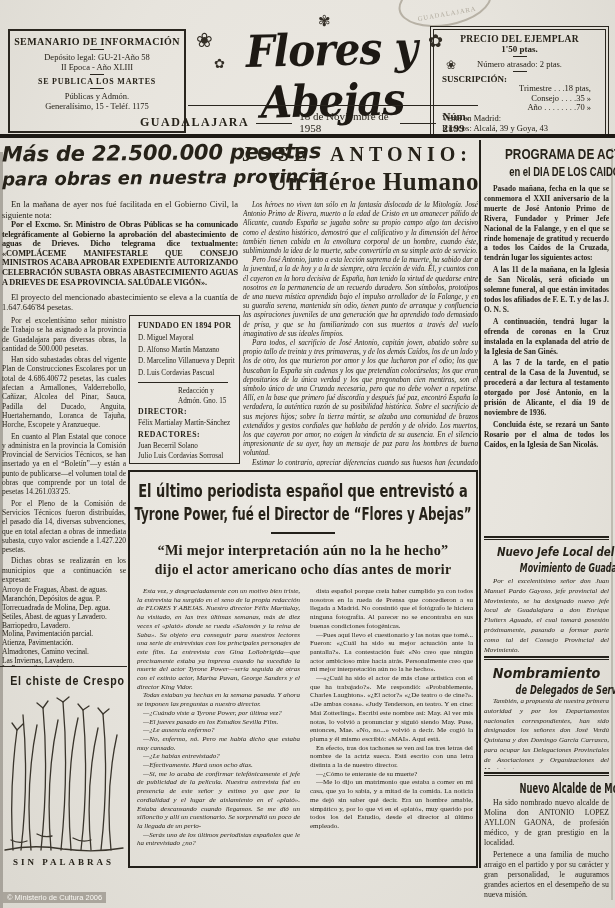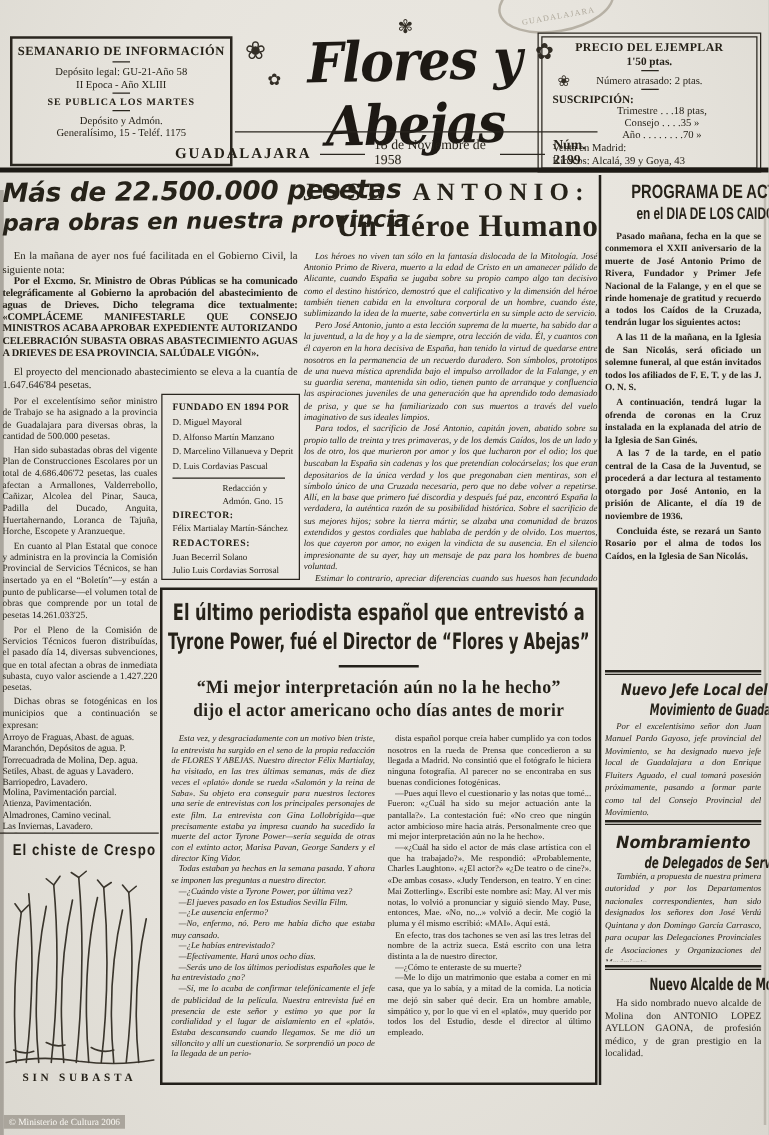--- a/index.html
+++ b/index.html
@@ -28,21 +28,21 @@
 
   .stamp { left:398px; top:-22px; width:94px; height:48px; border:2px solid #b7b1a5; border-radius:50%;
     transform:rotate(-10deg); color:#b0aa9d; font-size:6.5px; text-align:center; padding-top:30px; letter-spacing:1px; }
 
   .price-box { left:430px; top:26px; width:179px; height:112px; border:1px solid #2a261f; padding:2px; }
   .price-inner { border:1px solid #2a261f; height:100%; text-align:center; padding-top:4px; }
   .price-t  { font-weight:bold; font-size:9.5px; letter-spacing:.3px; }
   .price-v  { font-weight:bold; font-size:9px; }
   .price-s  { font-size:8.5px; }
   .price-sub{ font-size:9px; font-weight:bold; text-align:left; padding-left:8px; }
-  .price-row{ display:flex; justify-content:center; padding:0 14px 0 34px; font-size:8.5px; line-height:9.5px; }
+  .price-row{ display:flex; justify-content:flex-end; padding:0 14px 0 34px; font-size:8.5px; line-height:9.5px; }
   .price-left{ font-size:8.5px; text-align:left; padding-left:8px; line-height:10px; }
 
   .dateline-rule { left:188px; top:105px; width:290px; border-top:1.5px solid #2a261f; }
   .dateline { left:140px; top:110px; width:344px; display:flex; align-items:center; justify-content:center; gap:7px; }
   .dl-city { font-weight:bold; font-size:12px; letter-spacing:1.5px; }
   .dl-dash { flex:0 0 36px; border-top:1.5px solid #2a261f; margin-top:2px; }
   .dl-date { font-size:11px; }
   .dl-num  { font-size:11px; font-weight:bold; }
   .rule-thick { left:0; top:134px; width:615px; height:4px; background:#1d1a15; }
 
@@ -118,37 +118,37 @@
   .alc-b   { top:798px; font-size:7.8px; line-height:10px; height:108px; overflow:hidden; }
   .alc-b p { margin-bottom:2px; }
 
   
   .chiste-rule { left:0; top:666px; width:127px; border-top:1px solid #2a261f; }
   .chiste-t { left:0; top:671px; width:127px; text-align:center; }
   .chiste-t span { font-family:"Liberation Sans", sans-serif; font-weight:bold; font-size:12.5px; letter-spacing:1px; transform:scaleX(.85); }
   .cartoon { left:3px; top:690px; width:122px; height:164px; }
   .sin-pal { left:0; top:857px; width:127px; text-align:center; font-weight:bold; font-size:9px; letter-spacing:3px; }
 
-  .footer { left:3px; top:892px; font-size:7.5px; font-family:Liberation Serif, serif;
+  .footer { left:3px; top:892px; font-size:7.5px; font-family:Liberation Sans, sans-serif;
     color:#fdfbf6; background:#a5a097; padding:1px 4px; opacity:.9; }
 </style>
 </head>
 <body>
 
 <div class="page">
 
   <div class="abs info-box">
     <div class="info-line1">SEMANARIO DE INFORMACIÓN</div>
     <div class="mini-rule"></div>
     <div class="info-sm">Depósito legal: GU-21-Año 58</div>
     <div class="info-sm">II Epoca - Año XLIII</div>
     <div class="mini-rule"></div>
     <div class="info-caps">SE PUBLICA LOS MARTES</div>
     <div class="mini-rule"></div>
-    <div class="info-sm">Depósito y Admón.</div>
+    <div class="info-sm">Públicas y Admón.</div>
     <div class="info-sm">Generalísimo, 15  -  Teléf. 1175</div>
   </div>
 
   <div class="abs masthead">
     <span class="masthead-title">Flores y Abejas</span>
   </div>
   <span class="flower" style="left:196px; top:28px; font-size:20px;">❀</span>
   <span class="flower" style="left:214px; top:56px; font-size:13px;">✿</span>
   <span class="flower" style="left:318px; top:12px; font-size:15px;">✾</span>
   <span class="flower" style="left:428px; top:30px; font-size:18px;">✿</span>
@@ -200,21 +200,21 @@
   </div>
   <div class="abs p-teleg just ind">Por el Excmo. Sr. Ministro de Obras Públicas se ha comunicado telegráficamente al Gobierno la aprobación del abastecimiento de aguas de Drieves. Dicho telegrama dice textualmente: «COMPLÁCEME MANIFESTARLE QUE CONSEJO MINISTROS ACABA APROBAR EXPEDIENTE AUTORIZANDO CELEBRACIÓN SUBASTA OBRAS ABASTECIMIENTO AGUAS A DRIEVES DE ESA PROVINCIA. SALÚDALE VIGÓN».</div>
   <div class="abs p-intro just ind">En la mañana de ayer nos fué facilitada en el Gobierno Civil, la siguiente nota:</div>
   <div class="abs p-proy just ind">El proyecto del mencionado abastecimiento se eleva a la cuantía de 1.647.646'84 pesetas.</div>
 
   <div class="abs left-flow just">
     <p class="ind">Por el excelentísimo señor ministro de Trabajo se ha asignado a la provincia de Guadalajara para diversas obras, la cantidad de 500.000 pesetas.</p>
     <p class="ind">Han sido subastadas obras del vigente Plan de Construcciones Escolares por un total de 4.686.406'72 pesetas, las cuales afectan a Armallones, Valderrebollo, Cañizar, Alcolea del Pinar, Sauca, Padilla del Ducado, Anguita, Huertahernando, Loranca de Tajuña, Horche, Escopete y Aranzueque.</p>
     <p class="ind">En cuanto al Plan Estatal que conoce y administra en la provincia la Comisión Provincial de Servicios Técnicos, se han insertado ya en el “Boletín”—y están a punto de publicarse—el volumen total de obras que comprende por un total de pesetas 14.261.033'25.</p>
     <p class="ind">Por el Pleno de la Comisión de Servicios Técnicos fueron distribuídas, el pasado día 14, diversas subvenciones, que en total afectan a obras de inmediata subasta, cuyo valor asciende a 1.427.220 pesetas.</p>
-    <p class="ind">Dichas obras se fotogénicas en los municipios que a continuación se expresan:</p>
+    <p class="ind">Dichas obras se realizarán en los municipios que a continuación se expresan:</p>
     <div class="town">Arroyo de Fraguas, Abast. de aguas.</div>
     <div class="town">Maranchón, Depósitos de agua. P.</div>
     <div class="town">Torrecuadrada de Molina, Dep. agua.</div>
     <div class="town">Setiles, Abast. de aguas y Lavadero.</div>
     <div class="town">Barriopedro, Lavadero.</div>
     <div class="town">Molina, Pavimentación parcial.</div>
     <div class="town">Atienza, Pavimentación.</div>
     <div class="town">Almadrones, Camino vecinal.</div>
     <div class="town">Las Inviernas, Lavadero.</div>
     <div class="town">La Puerta, Saneamiento.</div>
@@ -255,22 +255,22 @@
     <span class="t-line t-s t-s2">dijo el actor americano ocho días antes de morir</span>
     <div class="t-col t-c1 just">
       <p>Esta vez, y desgraciadamente con un motivo bien triste, la entrevista ha surgido en el seno de la propia redacción de FLORES Y ABEJAS. Nuestro director Félix Martialay, ha visitado, en las tres últimas semanas, más de diez veces el «plató» donde se rueda «Salomón y la reina de Saba». Su objeto era conseguir para nuestros lectores una serie de entrevistas con los principales personajes de este film. La entrevista con Gina Lollobrígida—que precisamente estaba ya impresa cuando ha sucedido la muerte del actor Tyrone Power—sería seguida de otras con el extinto actor, Marisa Pavan, George Sanders y el director King Vidor.</p>
       <p>Todas estaban ya hechas en la semana pasada. Y ahora se imponen las preguntas a nuestro director.</p>
       <p>—¿Cuándo viste a Tyrone Power, por última vez?</p>
       <p>—El jueves pasado en los Estudios Sevilla Film.</p>
       <p>—¿Le ausencia enfermo?</p>
       <p>—No, enfermo, nó. Pero me había dicho que estaba muy cansado.</p>
       <p>—¿Le habías entrevistado?</p>
       <p>—Efectivamente. Hará unos ocho días.</p>
+      <p>—Sí, me lo acaba de confirmar telefónicamente el jefe de publicidad de la película. Nuestra entrevista fué en presencia de este señor y estimo yo que por la cordialidad y el lugar de aislamiento en el «plató». Estaba descansando cuando llegamos. Se me dió un silloncito y allí un cuestionario. Se sorprendió un poco de la llegada de un perio-</p>
       <p>—Serás uno de los últimos periodistas españoles que le ha entrevistado ¿no?</p>
-      <p>—Sí, me lo acaba de confirmar telefónicamente el jefe de publicidad de la película. Nuestra entrevista fué en presencia de este señor y estimo yo que por la cordialidad y el lugar de aislamiento en el «plató». Estaba descansando cuando llegamos. Se me dió un silloncito y allí un cuestionario. Se sorprendió un poco de la llegada de un perio-</p>
     </div>
     <div class="t-col t-c2 just">
       <p>dista español porque creía haber cumplido ya con todos nosotros en la rueda de Prensa que concedieron a su llegada a Madrid. No consintió que el fotógrafo le hiciera ninguna fotografía. Al parecer no se encontraba en sus buenas condiciones fotogénicas.</p>
       <p>—Pues aquí llevo el cuestionario y las notas que tomé... Fueron: «¿Cuál ha sido su mejor actuación ante la pantalla?». La contestación fué: «No creo que ningún actor ambicioso mire hacia atrás. Personalmente creo que mi mejor interpretación aún no la he hecho».</p>
       <p>—«¿Cuál ha sido el actor de más clase artística con el que ha trabajado?». Me respondió: «Probablemente, Charles Laughton». «¿El actor?» «¿De teatro o de cine?». «De ambas cosas». «Judy Tenderson, en teatro. Y en cine: Mai Zotterling». Escribí este nombre así: May. Al ver mis notas, lo volvió a pronunciar y siguió siendo May. Puse, entonces, Mae. «No, no...» volvió a decir. Me cogió la pluma y él mismo escribió: «MAI». Aquí está.</p>
       <p>En efecto, tras dos tachones se ven así las tres letras del nombre de la actriz sueca. Está escrito con una letra distinta a la de nuestro director.</p>
       <p>—¿Cómo te enteraste de su muerte?</p>
       <p>—Me lo dijo un matrimonio que estaba a comer en mi casa, que ya lo sabía, y a mitad de la comida. La noticia me dejó sin saber qué decir. Era un hombre amable, simpático y, por lo que vi en el «plató», muy querido por todos los del Estudio, desde el director al último empleado.</p>
     </div>
   </div>
@@ -294,20 +294,21 @@
 
   <div class="abs rc dbl d2"></div>
   <div class="abs rc nomb-t1 script"><span class="nw">Nombramiento</span></div>
   <div class="abs rc nomb-t2 script"><span class="nw">de Delegados de Servicios</span></div>
   <div class="abs rc nomb-b just ind">También, a propuesta de nuestra primera autoridad y por los Departamentos nacionales correspondientes, han sido designados los señores don José Verdú Quintana y don Domingo García Carrasco, para ocupar las Delegaciones Provinciales de Asociaciones y Organizaciones del Movimiento.</div>
 
   <div class="abs rc dbl d3"></div>
   <div class="abs rc alc-t"><span class="nw">Nuevo Alcalde de Molina</span></div>
   <div class="abs rc alc-b just">
     <p class="ind">Ha sido nombrado nuevo alcalde de Molina don ANTONIO LOPEZ AYLLON GAONA, de profesión médico, y de gran prestigio en la localidad.</p>
+    <p class="ind">Pertenece a una familia de mucho arraigo en el partido y por su carácter y gran personalidad, le auguramos grandes aciertos en el desempeño de su nueva misión.</p>
   </div>
 
   <div class="abs chiste-rule"></div>
   <div class="abs chiste-t"><span class="nw">El chiste de Crespo</span></div>
   <svg class="abs cartoon" viewBox="0 0 122 164" xmlns="http://www.w3.org/2000/svg">
     <g stroke="#3a352c" stroke-width="1.3" fill="none" stroke-linecap="round">
       <path d="M10,160 Q6,100 14,40"></path>
       <path d="M18,160 Q26,90 20,25"></path>
       <path d="M28,160 Q22,95 34,35"></path>
       <path d="M38,160 Q46,85 40,18"></path>
@@ -320,17 +321,17 @@
       <path d="M108,160 Q102,100 114,45"></path>
       <path d="M14,40 l-5,-7 M14,40 l6,-6"></path>
       <path d="M40,18 l-6,-5 M40,18 l5,-7"></path>
       <path d="M60,12 l-6,-4 M60,12 l6,-5"></path>
       <path d="M80,20 l-5,-6 M80,20 l6,-4"></path>
       <path d="M100,24 l-5,-6 M100,24 l6,-5"></path>
       <path d="M2,160 Q30,154 60,159 Q92,163 120,158"></path>
       <path d="M8,150 q8,4 16,1 M70,148 q9,5 18,2 M34,144 q7,4 15,2"></path>
     </g>
   </svg>
-  <div class="abs sin-pal">SIN SUBASTA</div>
+  <div class="abs sin-pal">SIN PALABRAS</div>
 
   <div class="abs footer">© Ministerio de Cultura 2006</div>
 
 </div>
 
 </body></html>

